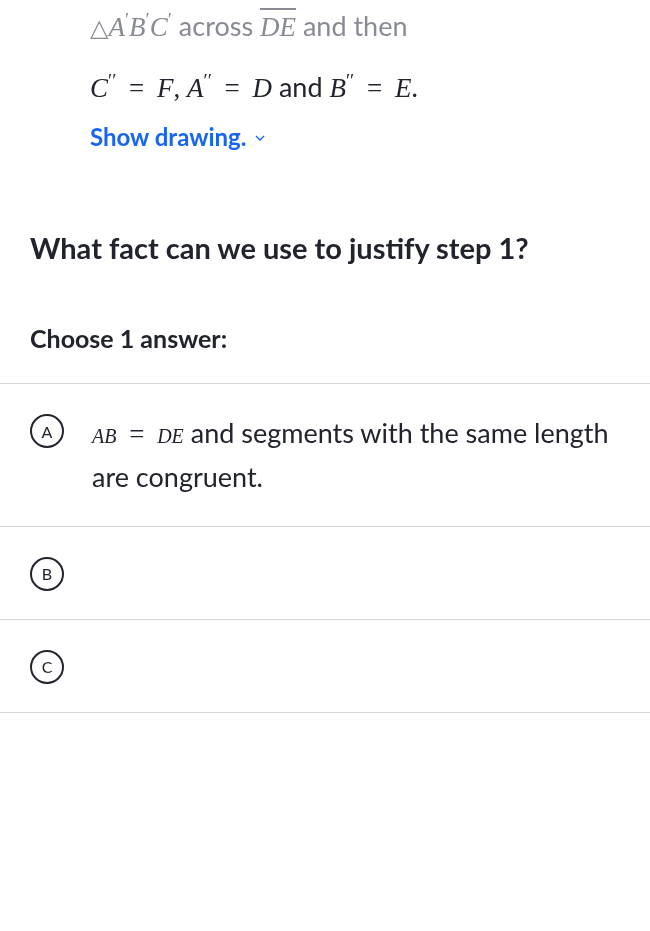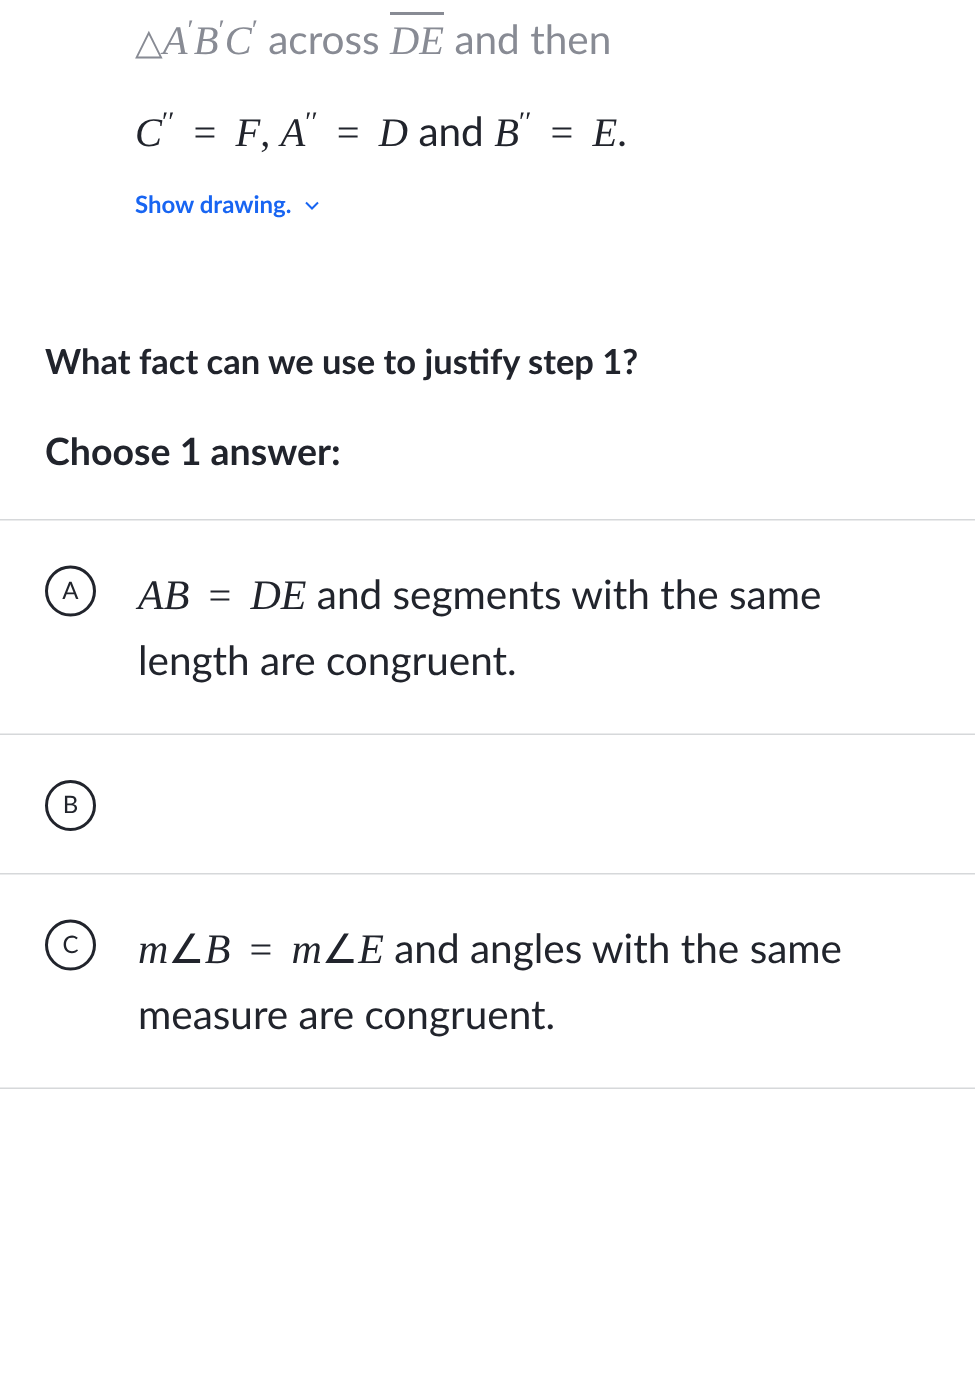--- a/index.html
+++ b/index.html
@@ -66,45 +66,45 @@
     .equals {
       font-style: normal;
       padding: 0 6px;
     }
     .gray-text {
       color: #888b94;
     }
     .show-drawing {
       color: #1865f2;
       font-weight: 700;
-      font-size: 16px;
+      font-size: 24px;
       margin-top: 8px;
       display: inline-flex;
       align-items: center;
       gap: 6px;
       cursor: pointer;
     }
     .chevron-down {
       width: 16px;
       height: 16px;
       stroke: #1865f2;
       stroke-width: 2;
       fill: none;
     }
     .question {
       padding: 0 30px;
       margin-top: 70px;
-      font-size: 23px;
+      font-size: 29px;
       font-weight: 700;
       line-height: 1.4;
       color: #21242c;
     }
     .choose-text {
       padding: 0 30px;
-      margin-top: 30px;
+      margin-top: 55px;
       font-size: 25px;
       font-weight: 700;
       color: #21242c;
     }
     .choices {
       margin-top: 30px;
     }
     .choice {
       border-top: 1px solid #d6d8da;
       padding: 28px 30px 28px 30px;
@@ -129,21 +129,21 @@
       font-weight: 400;
       color: #21242c;
       margin-top: 2px;
     }
     .choice-content {
       font-size: 27px;
       line-height: 1.55;
       color: #21242c;
     }
     .choice-content .math {
-      font-size: 28px;
+      font-size: 20px;
     }
     .angle {
       font-style: normal;
     }
   </style>
 </head>
 <body>
 
 <div class="top-content">
   <div class="top-line1">
@@ -169,17 +169,14 @@
     <div class="choice-marker">A</div>
     <div class="choice-content">
       <span class="math">AB</span><span class="math-upright equals"> = </span><span class="math">DE</span><span> and segments with the same length are congruent.</span>
     </div>
   </div>
   <div class="choice">
     <div class="choice-marker">B</div>
   </div>
   <div class="choice">
     <div class="choice-marker">C</div>
-    <div class="choice-content">
-      <span class="math">m</span><span class="math-upright angle">∠</span><span class="math">B</span><span class="math-upright equals"> = </span><span class="math">m</span><span class="math-upright angle">∠</span><span class="math">E</span><span> and angles with the same measure are congruent.</span>
-    </div>
   </div>
 </div>
 
 </body></html>

